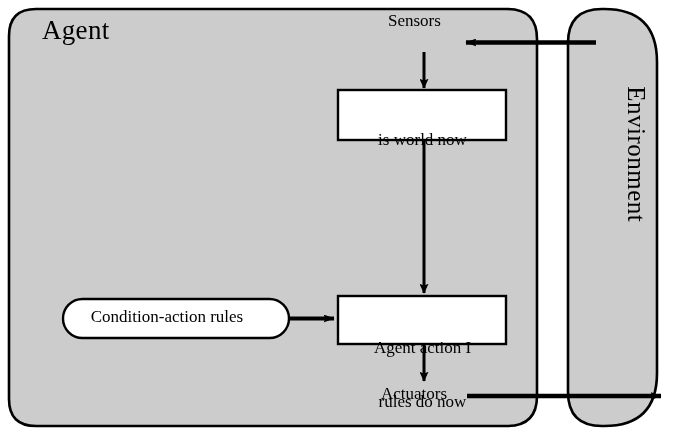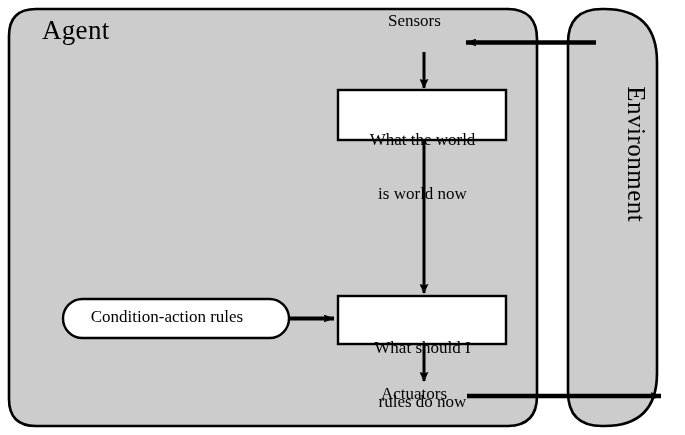--- a/index.html
+++ b/index.html
@@ -137,24 +137,23 @@
 
   <div class="lbl" id="agent-title">Agent</div>
 
   <div class="lbl" id="sensors-label">Sensors</div>
 
   <div class="lbl" id="actuators-label">Actuators</div>
 
   <div class="lbl" id="environment-label">Environment</div>
 
   <div class="lbl" id="world-box-text">
-    <div>What the world</div>
     <div>is world now</div>
   </div>
 
   <div class="lbl" id="action-box-text">
-    <div>What should I</div>
+    <div>Agent action I</div>
     <div>rules do now</div>
   </div>
 
   <div class="lbl" id="rules-text">Condition-action rules</div>
 
 </div>
 
 </body></html>

